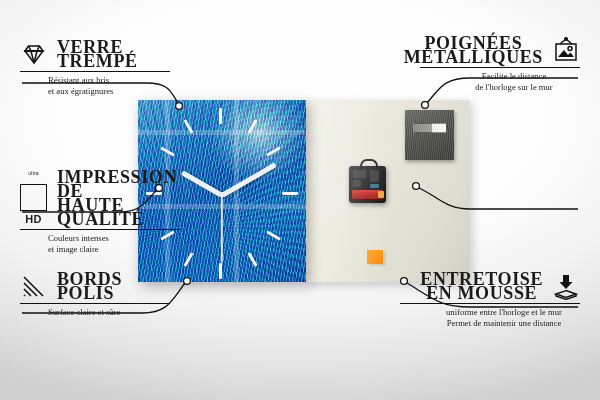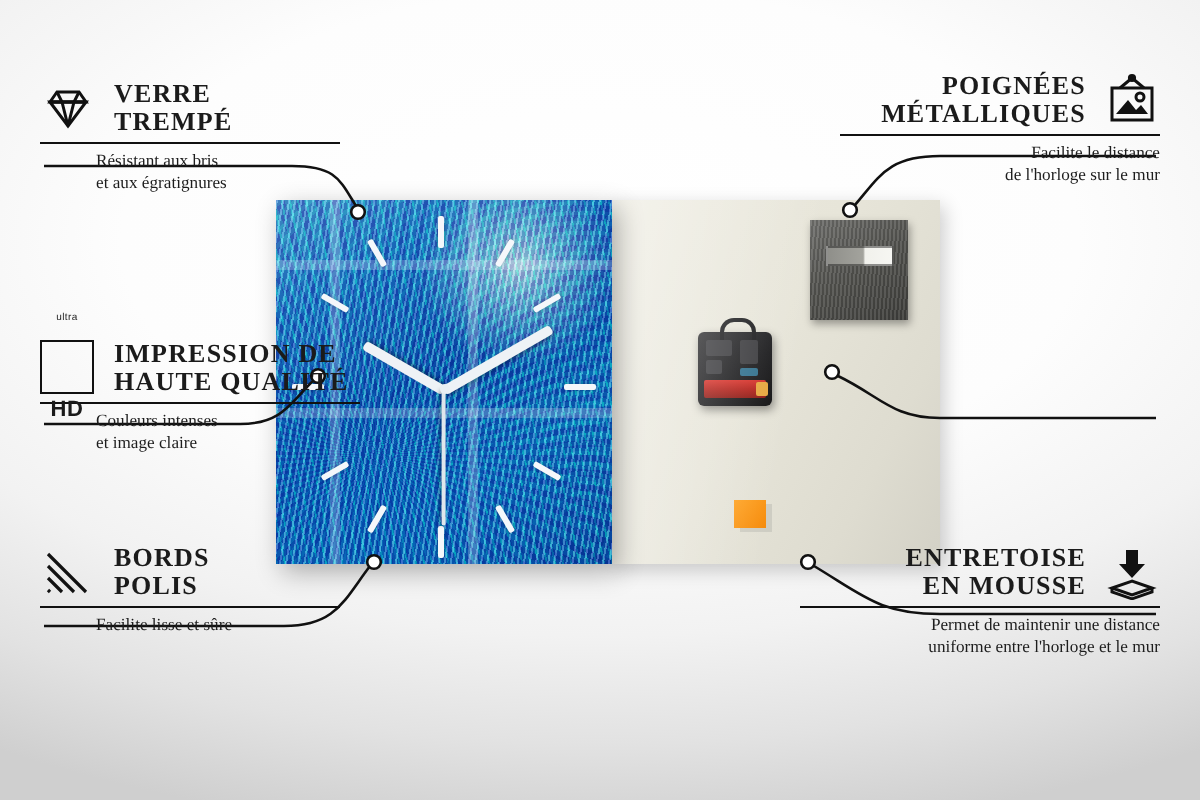--- a/index.html
+++ b/index.html
@@ -164,40 +164,40 @@
     background: linear-gradient(135deg, #ffa323, #f58a0b);
     box-shadow: 3px 2px 0 rgba(190,190,180,.55);
   }
 
   
   .callout {
     position: absolute;
     color: #1b1b1b;
   }
   .callout .title {
-    font-size: 13px;
+    font-size: 18px;
     font-weight: bold;
     letter-spacing: .6px;
     line-height: 14px;
     text-transform: uppercase;
   }
   .callout .title .l2 { display: block; }
   .callout .rule {
     height: 1.4px;
     background: #111;
     margin: 3px 0 3px;
   }
   .callout .desc {
     font-size: 8.6px;
     line-height: 10.5px;
     color: #1d1d1d;
     margin-left: 28px;
   }
   .callout.left { text-align: left; }
-  .callout.right { text-align: right; }
+  .callout.right { text-align: center; }
 
   .head-row {
     display: flex;
     align-items: center;
     gap: 9px;
   }
   .callout.right .head-row { justify-content: flex-end; }
   .icon {
     flex: 0 0 auto;
     width: 28px;
@@ -359,21 +359,21 @@
           <path d="M4,23 L5,24"></path>
         </svg>
       </span>
       <span class="title">
         <span>BORDS</span>
         <span class="l2">POLIS</span>
       </span>
     </div>
     <div class="rule"></div>
     <div class="desc">
-      <div>Facilite lisse et sûre</div>
+      <div>Surface claire et sûre</div>
     </div>
   </div>
 
   <div class="callout right" style="left:420px; top:36px; width:160px;">
     <div class="head-row">
       <span class="title">
         <span>POIGNÉES</span>
         <span class="l2">MÉTALLIQUES</span>
       </span>
       <span class="icon">
@@ -403,18 +403,18 @@
       <span class="icon">
         <svg viewBox="0 0 28 28" width="28" height="28" fill="none" stroke="#111" stroke-width="1.5">
           <path d="M11,3 h6 v7 h3.5 L14,17 L7.5,10 H11 Z" fill="#111" stroke="none"></path>
           <path d="M14,18.6 L4,22 L14,25.4 L24,22 Z"></path>
           <path d="M4,22 v2 L14,27.4 L24,24 v-2"></path>
         </svg>
       </span>
     </div>
     <div class="rule"></div>
     <div class="desc">
+      <div>uniforme entre l'horloge et le mur</div>
       <div>Permet de maintenir une distance</div>
-      <div>uniforme entre l'horloge et le mur</div>
     </div>
   </div>
 
 </div>
 
 </body></html>

